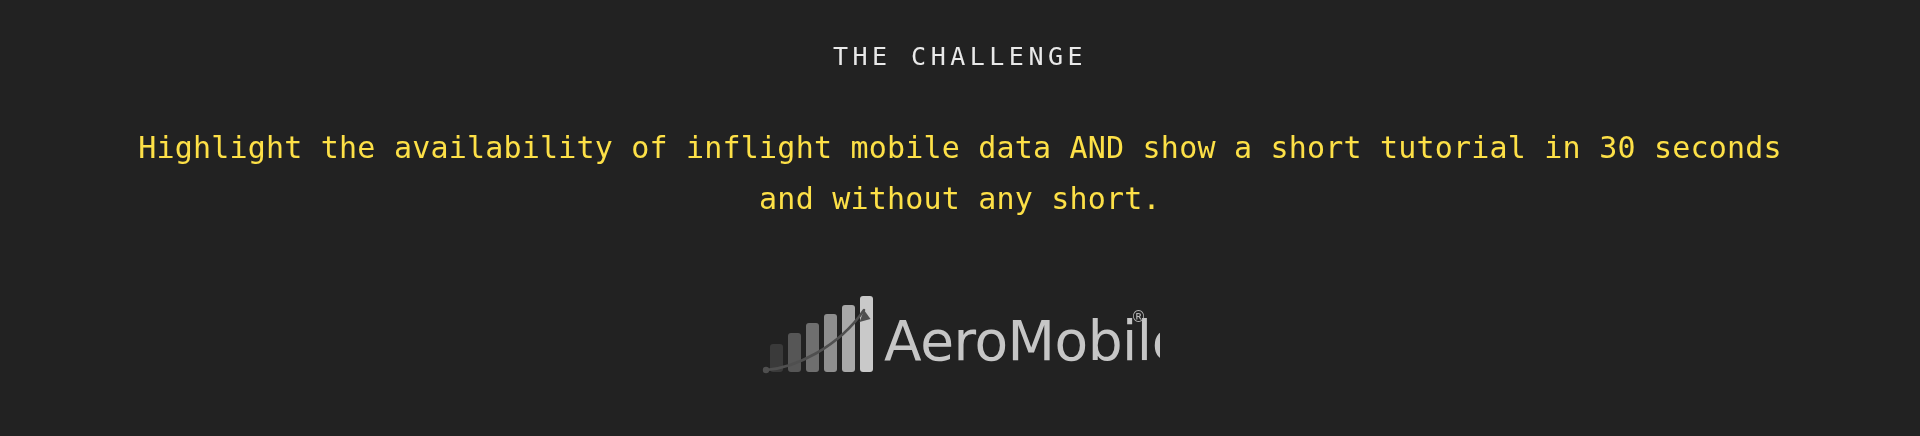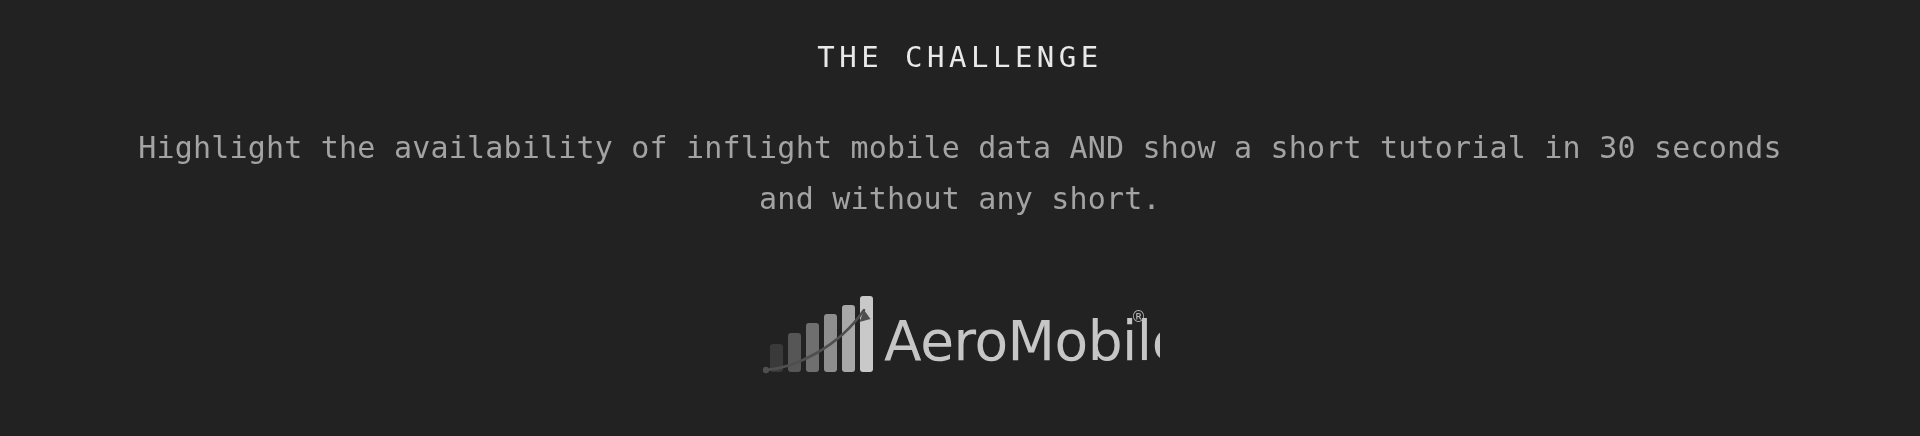--- a/index.html
+++ b/index.html
@@ -22,41 +22,41 @@
   }
 
   
   .heading {
     position: absolute;
     top: 38px;
     left: 0;
     width: 1920px;
     text-align: center;
     font-family: "DejaVu Sans Mono", monospace;
-    font-size: 29px;
+    font-size: 25px;
     line-height: 38px;
     letter-spacing: 4.5px;
     color: #e9e9e9;
     font-weight: 400;
     white-space: nowrap;
   }
 
   
   .body-copy {
     position: absolute;
     top: 122px;
     left: 50%;
     transform: translateX(-50%);
     width: 1880px;
     text-align: center;
     font-family: "DejaVu Sans Mono", monospace;
     font-size: 30px;
     line-height: 51px;
     letter-spacing: 0.2px;
-    color: #a3a3a3;
+    color: #fde047;
     font-weight: 400;
   }
   .body-line {
     display: block;
     white-space: nowrap;
   }
 
   
   .logo-wrap {
     position: absolute;

